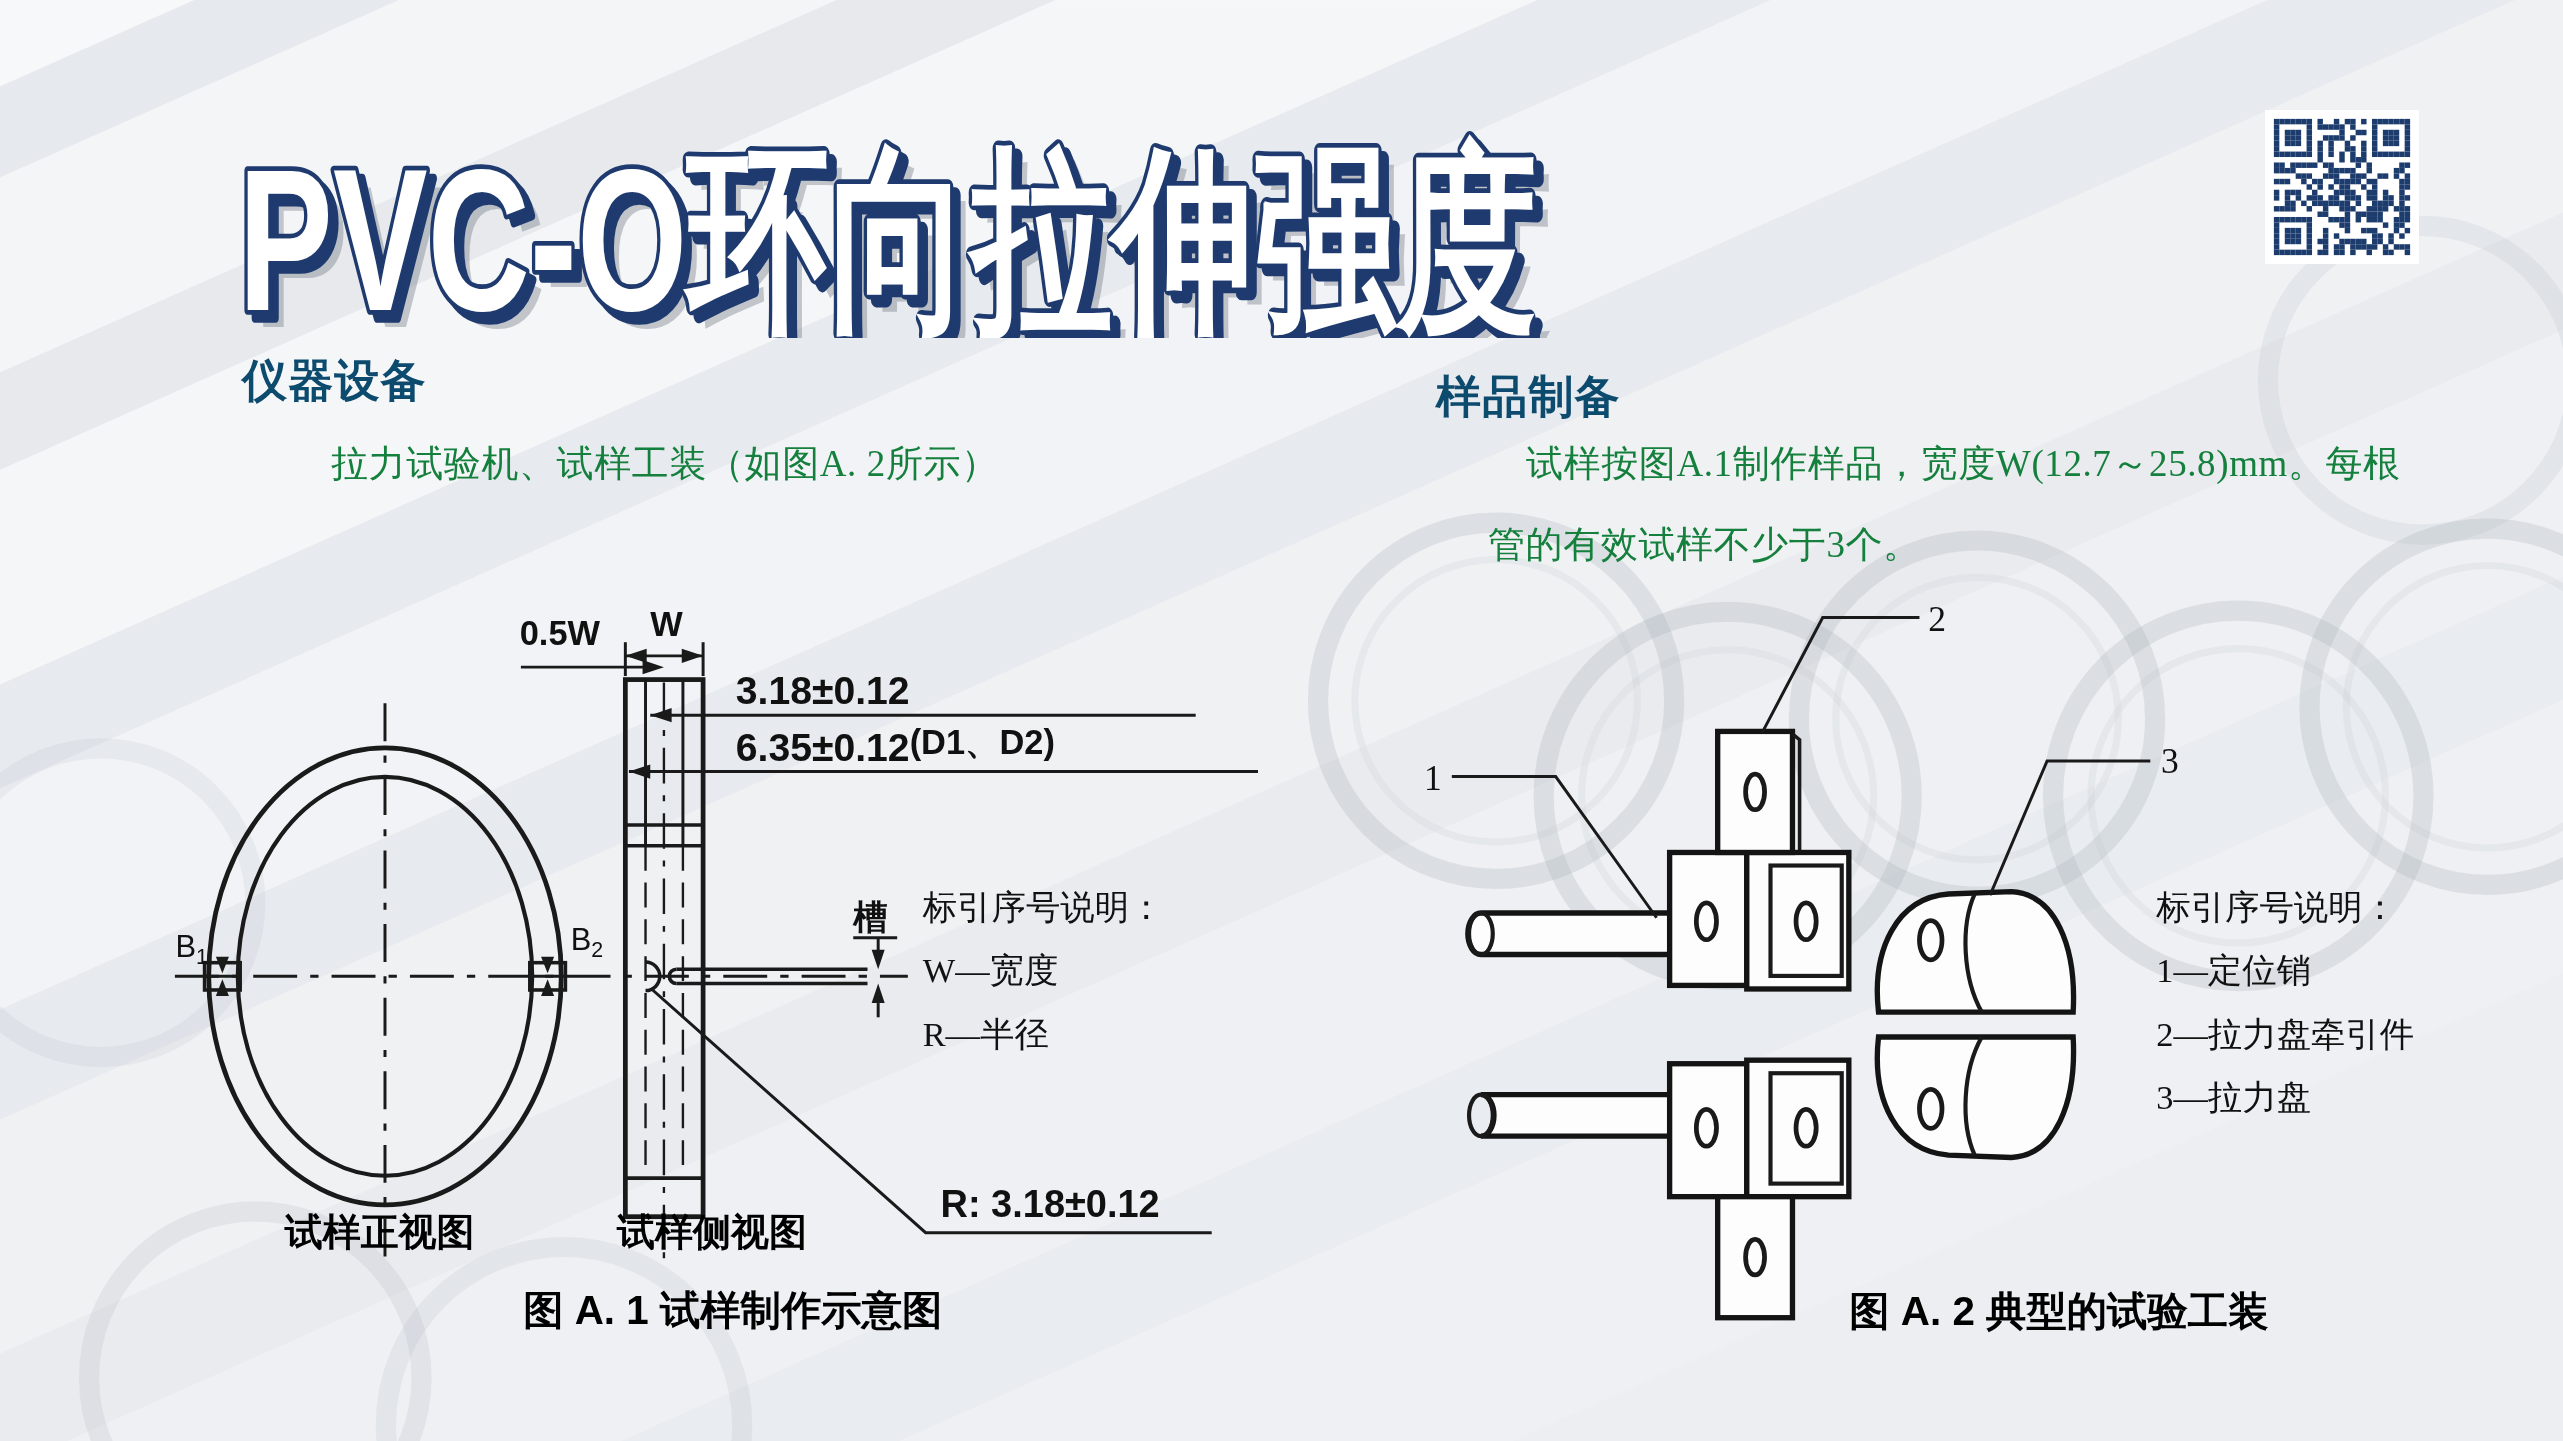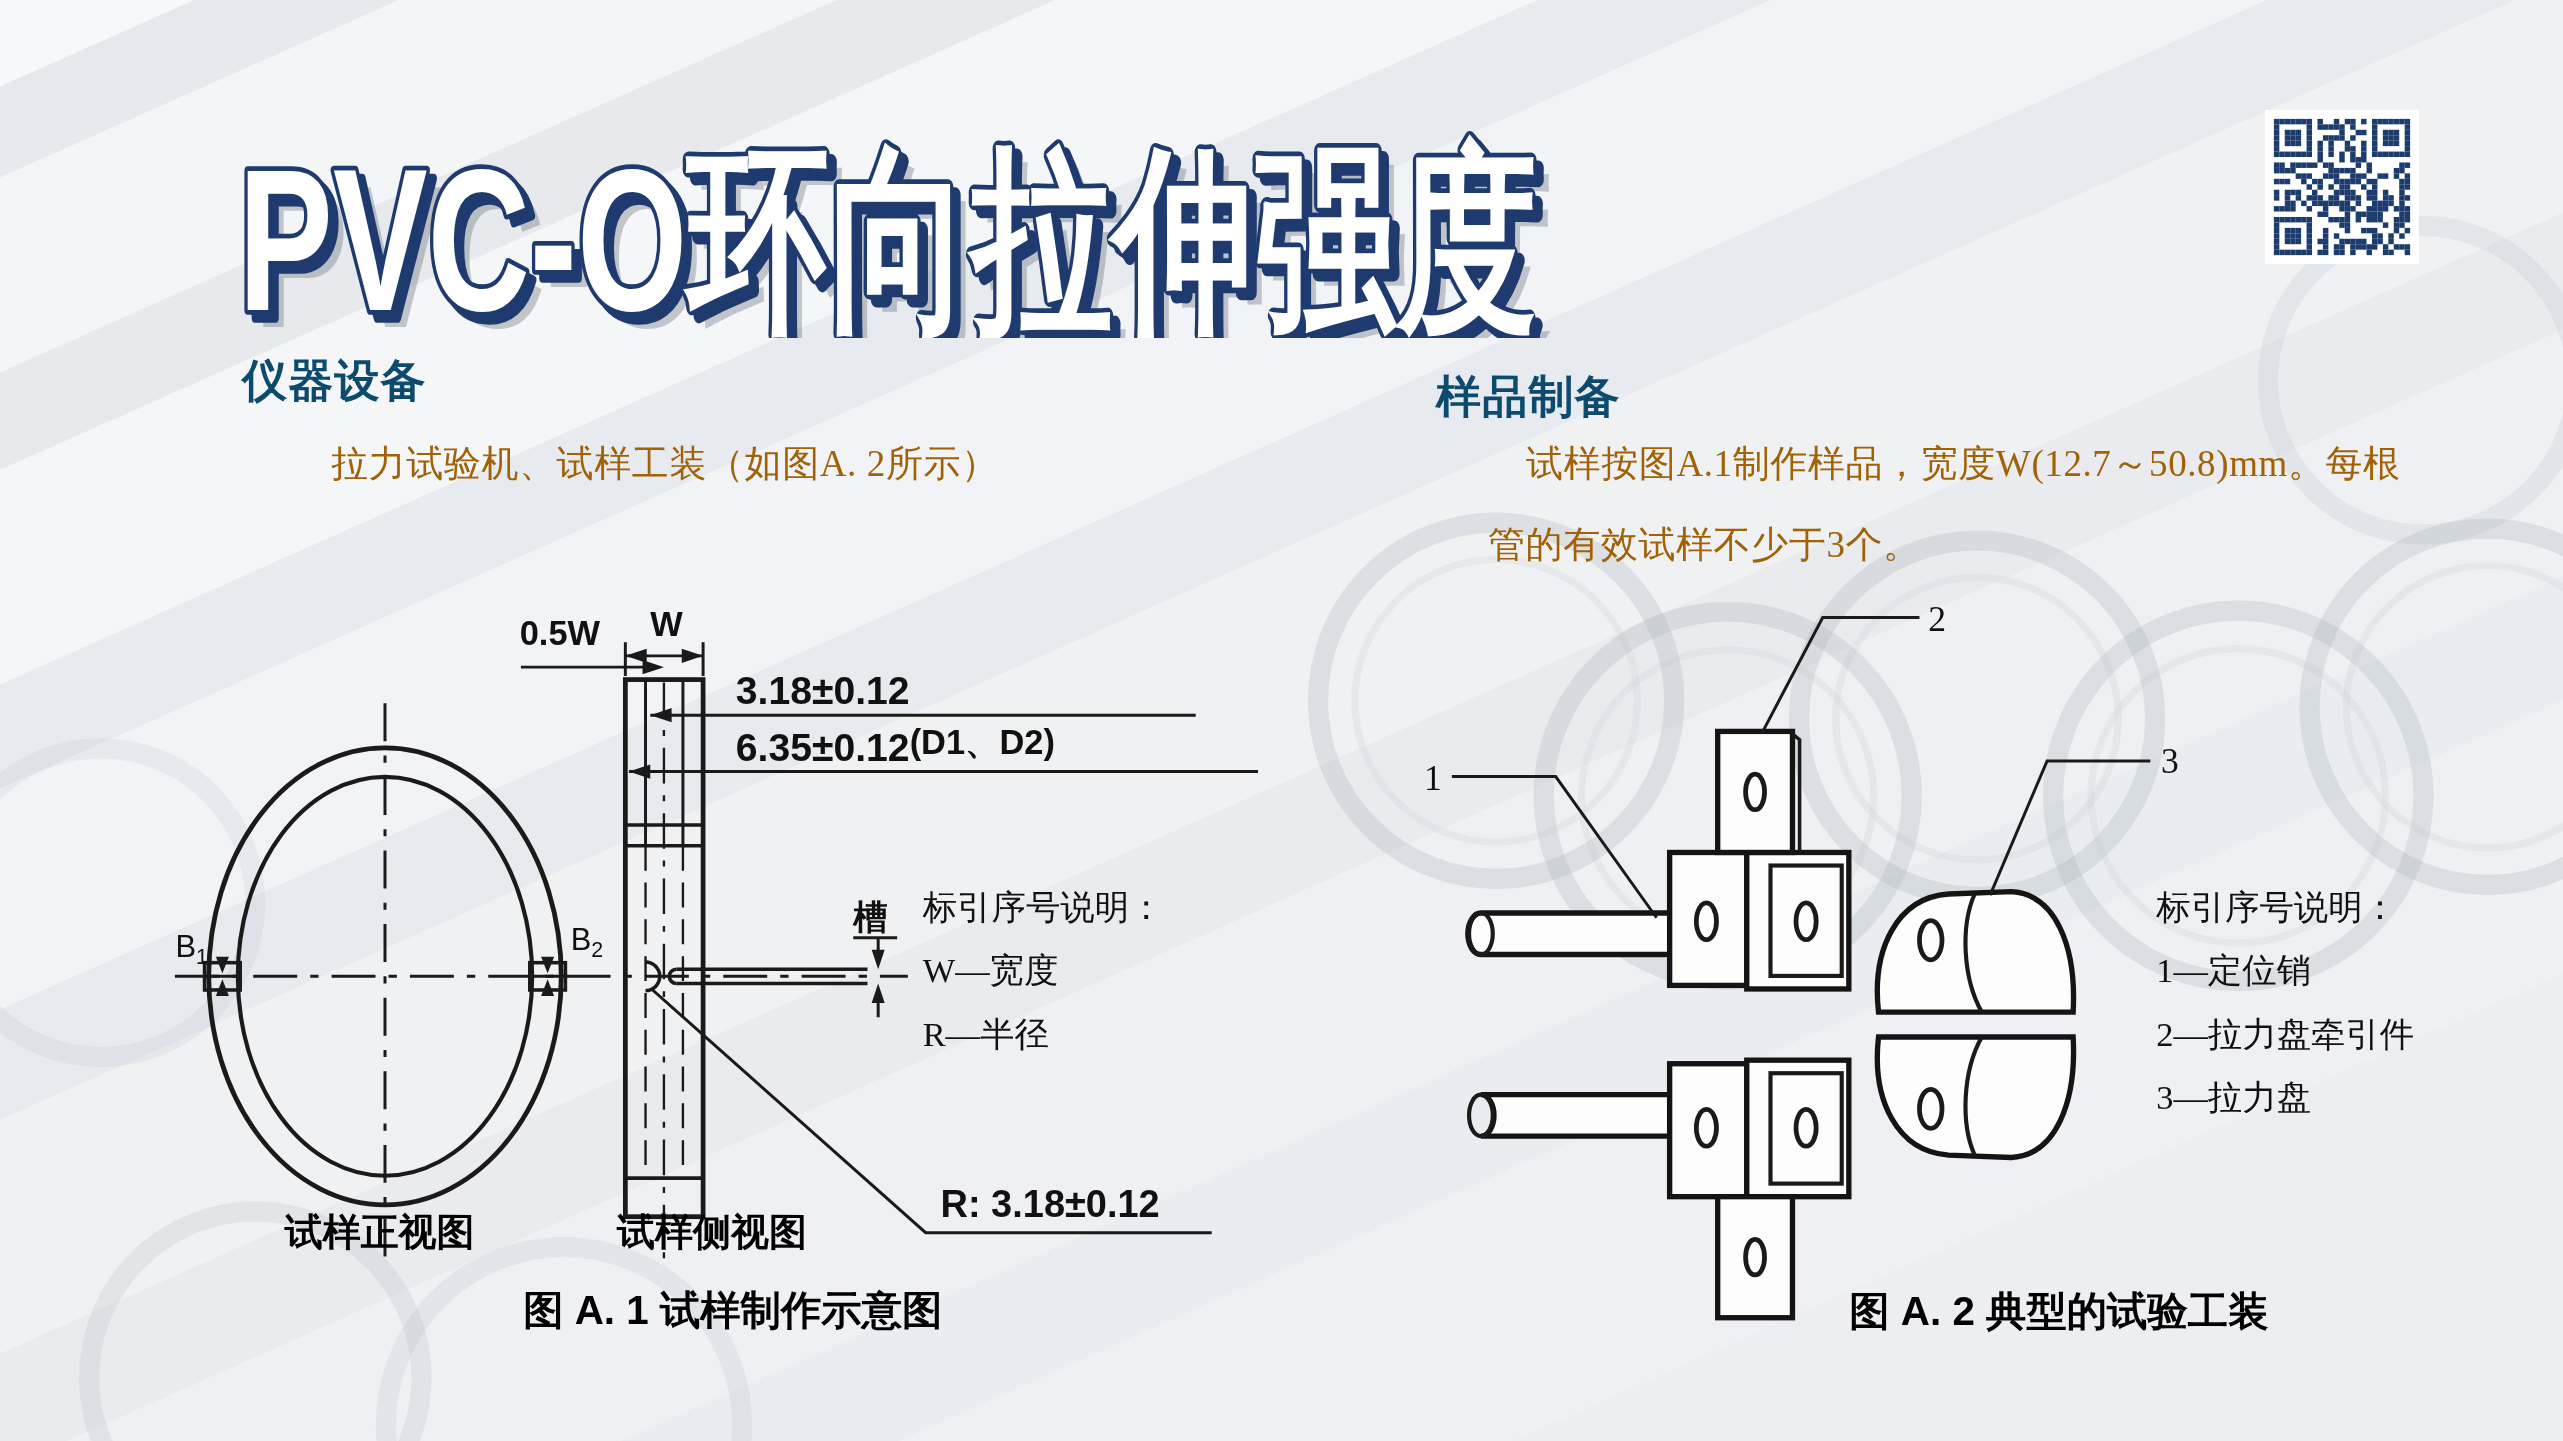--- a/index.html
+++ b/index.html
@@ -9,21 +9,21 @@
     font-family:"Liberation Sans",sans-serif;
   }
   .abs{position:absolute;}
   .nowrap{white-space:nowrap;}
   .heading{
     font-family:"Liberation Sans",sans-serif;
     font-weight:bold;color:#0c4a6e;font-size:45px;letter-spacing:1.2px;
   }
   .bodytext{
     font-family:"Liberation Serif",serif;
-    color:#a16207;font-size:37px;letter-spacing:0.6px;
+    color:#15803d;font-size:37px;letter-spacing:0.6px;
   }
   svg text{user-select:none;}
   .draw{stroke:#1a1a1a;fill:none;}
   .fillpart{fill:#fdfdfd;stroke:#141414;}
 </style>
 </head>
 <body>
 
 <svg class="abs" style="left:0;top:0;" width="2563" height="1442" viewBox="0 0 4317 2428">
   <rect x="0" y="0" width="4317" height="2428" fill="#eceef1"></rect>
@@ -404,21 +404,21 @@
       <rect x="184.0" y="220.8" width="9.2" height="9.2" fill="#1d3c6e"></rect>
       <rect x="193.2" y="220.8" width="9.2" height="9.2" fill="#1d3c6e"></rect>
       <rect x="220.8" y="220.8" width="9.2" height="9.2" fill="#1d3c6e"></rect>
     </g>
 </svg>
 
 <div class="abs heading nowrap" style="left:242px;top:351px;">仪器设备</div>
 <div class="abs bodytext nowrap" style="left:331px;top:439px;">拉力试验机、试样工装（如图A. 2所示）</div>
 
 <div class="abs heading nowrap" style="left:1436px;top:351px;margin-top:16px;">样品制备</div>
-<div class="abs bodytext nowrap" style="left:1526px;top:439px;">试样按图A.1制作样品，宽度W(12.7～50.8)mm。每根</div>
+<div class="abs bodytext nowrap" style="left:1526px;top:439px;">试样按图A.1制作样品，宽度W(12.7～25.8)mm。每根</div>
 <div class="abs bodytext nowrap" style="left:1488px;top:520px;">管的有效试样不少于3个。</div>
 
 <svg class="abs" style="left:166px;top:552px;" width="1092" height="819" viewBox="280 930 1840 1380">
 
   <ellipse class="draw" cx="649" cy="1645" rx="297" ry="385" stroke-width="8"></ellipse>
   <ellipse class="draw" cx="649" cy="1645" rx="248" ry="336" stroke-width="7"></ellipse>
 
   <line class="draw" x1="649" y1="1185" x2="649" y2="2135" stroke-width="5" stroke-dasharray="64 24 12 24"></line>
   <line class="draw" x1="295" y1="1645" x2="1530" y2="1645" stroke-width="5" stroke-dasharray="74 22 14 22"></line>
 

